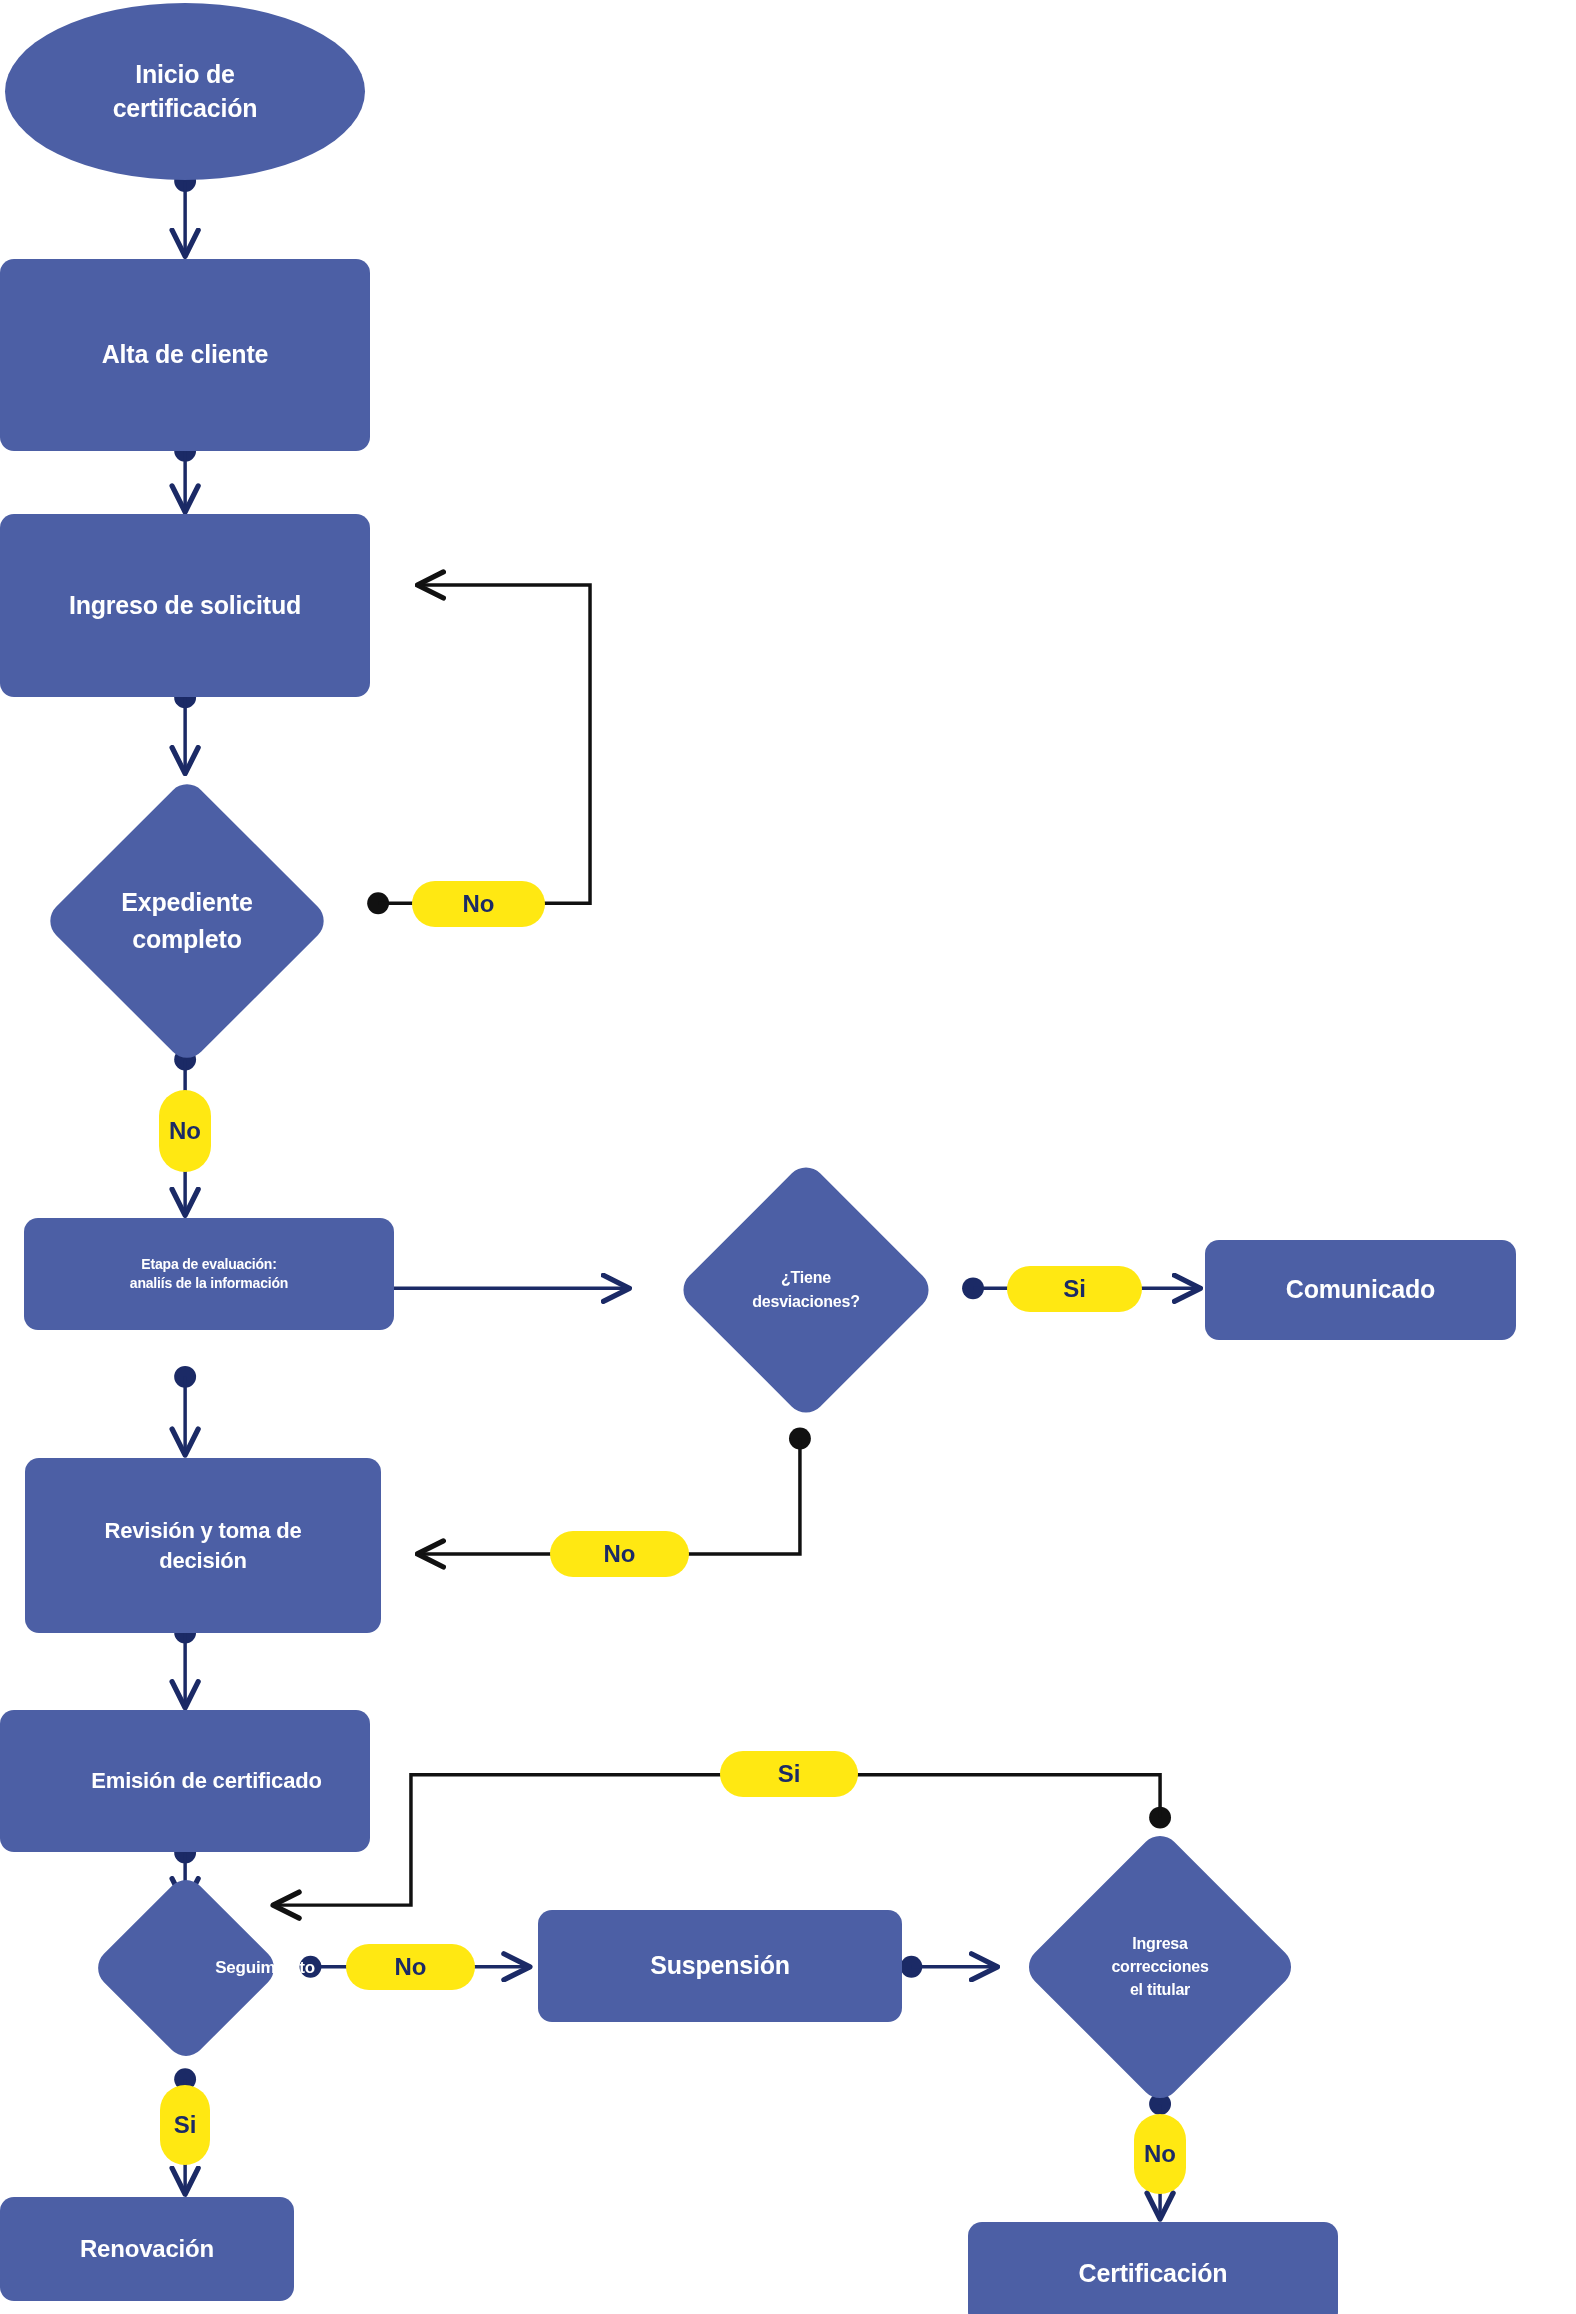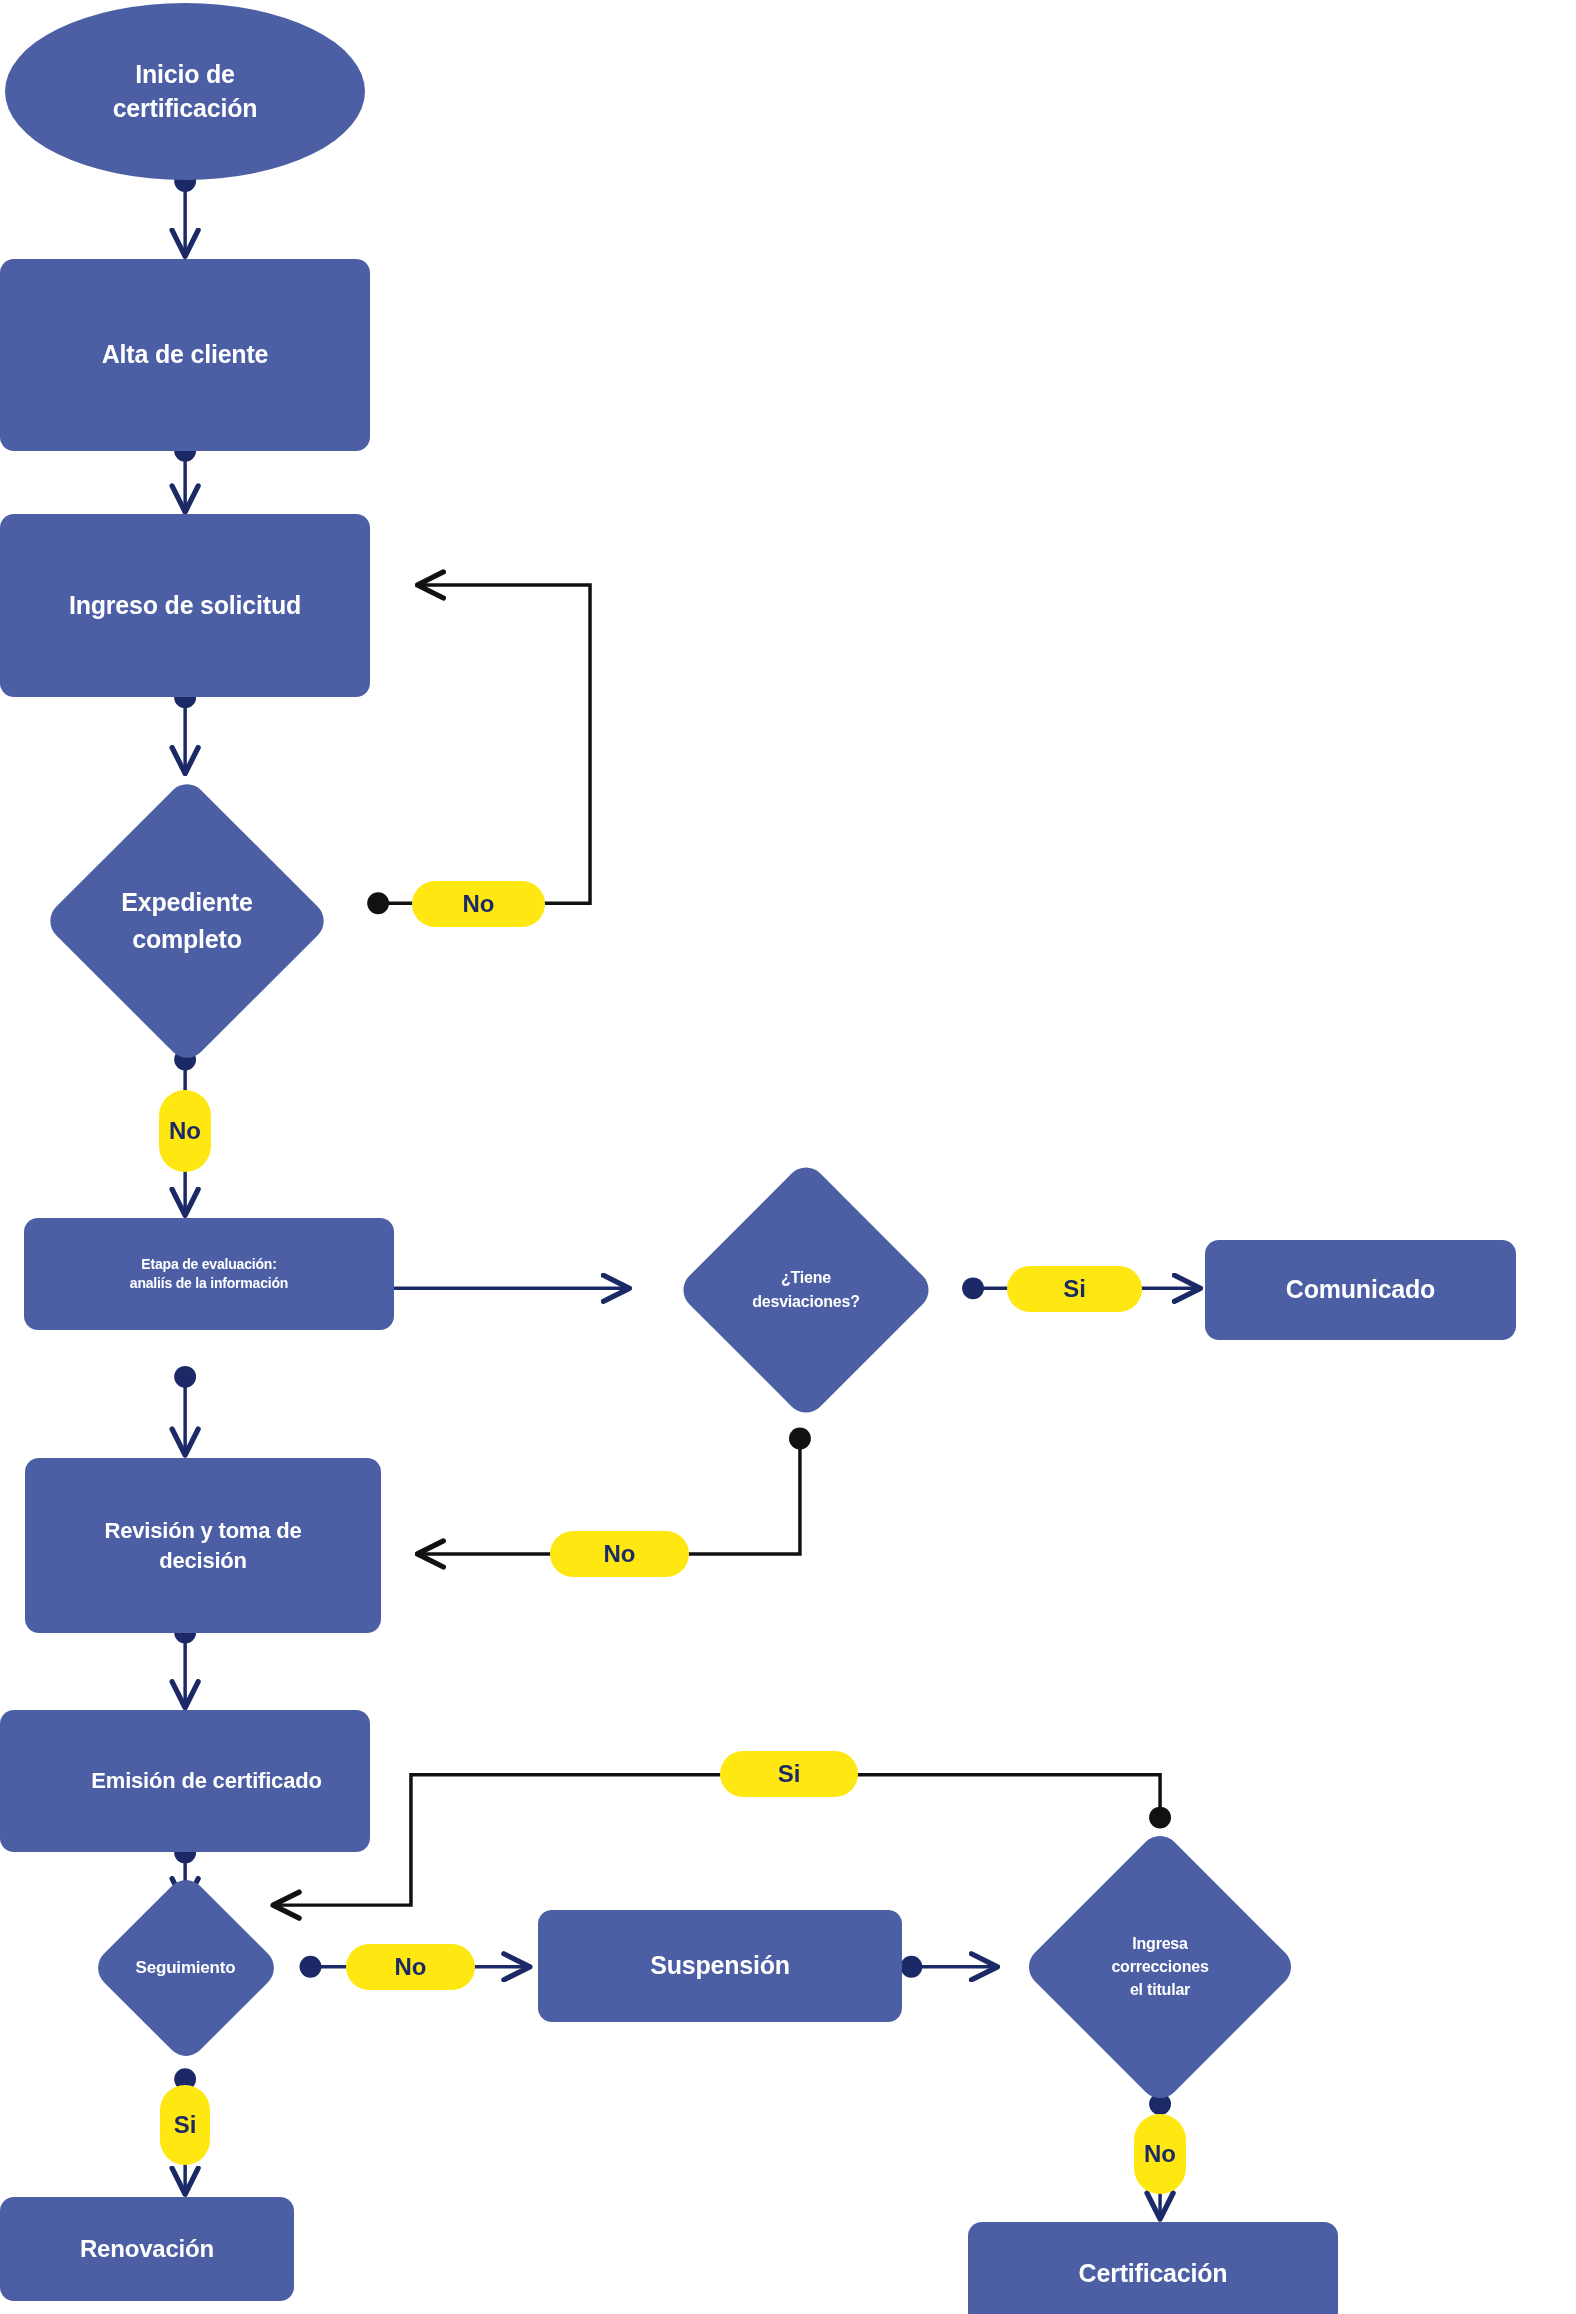--- a/index.html
+++ b/index.html
@@ -204,21 +204,21 @@
       <span style="white-space:pre-line">Revisión y toma de
 decisión</span>
     </div>
 
     <div class="node proc" style="left:0px; top:1710px; width:370px; height:142px; font-size:22px;padding-left:43px;">
       <span style="white-space:pre-line">Emisión de certificado</span>
     </div>
 
     <div class="dec-wrap" style="left:56px; top:1871px; width:259px; height:194px;">
       <div class="dec-shape" style="width:136px; height:136px;"></div>
-      <div class="dec-label" style="font-size:17px;">
+      <div class="dec-label" style="font-size:17px;justify-content:flex-end;">
         <span style="white-space:pre-line">Seguimiento</span>
       </div>
     </div>
 
     <div class="node proc" style="left:538px; top:1910px; width:364px; height:112px; font-size:25px;">
       <span style="white-space:pre-line">Suspensión</span>
     </div>
 
     <div class="dec-wrap" style="left:1005px; top:1826px; width:310px; height:281px;">
       <div class="dec-shape" style="width:197px; height:197px;"></div>

